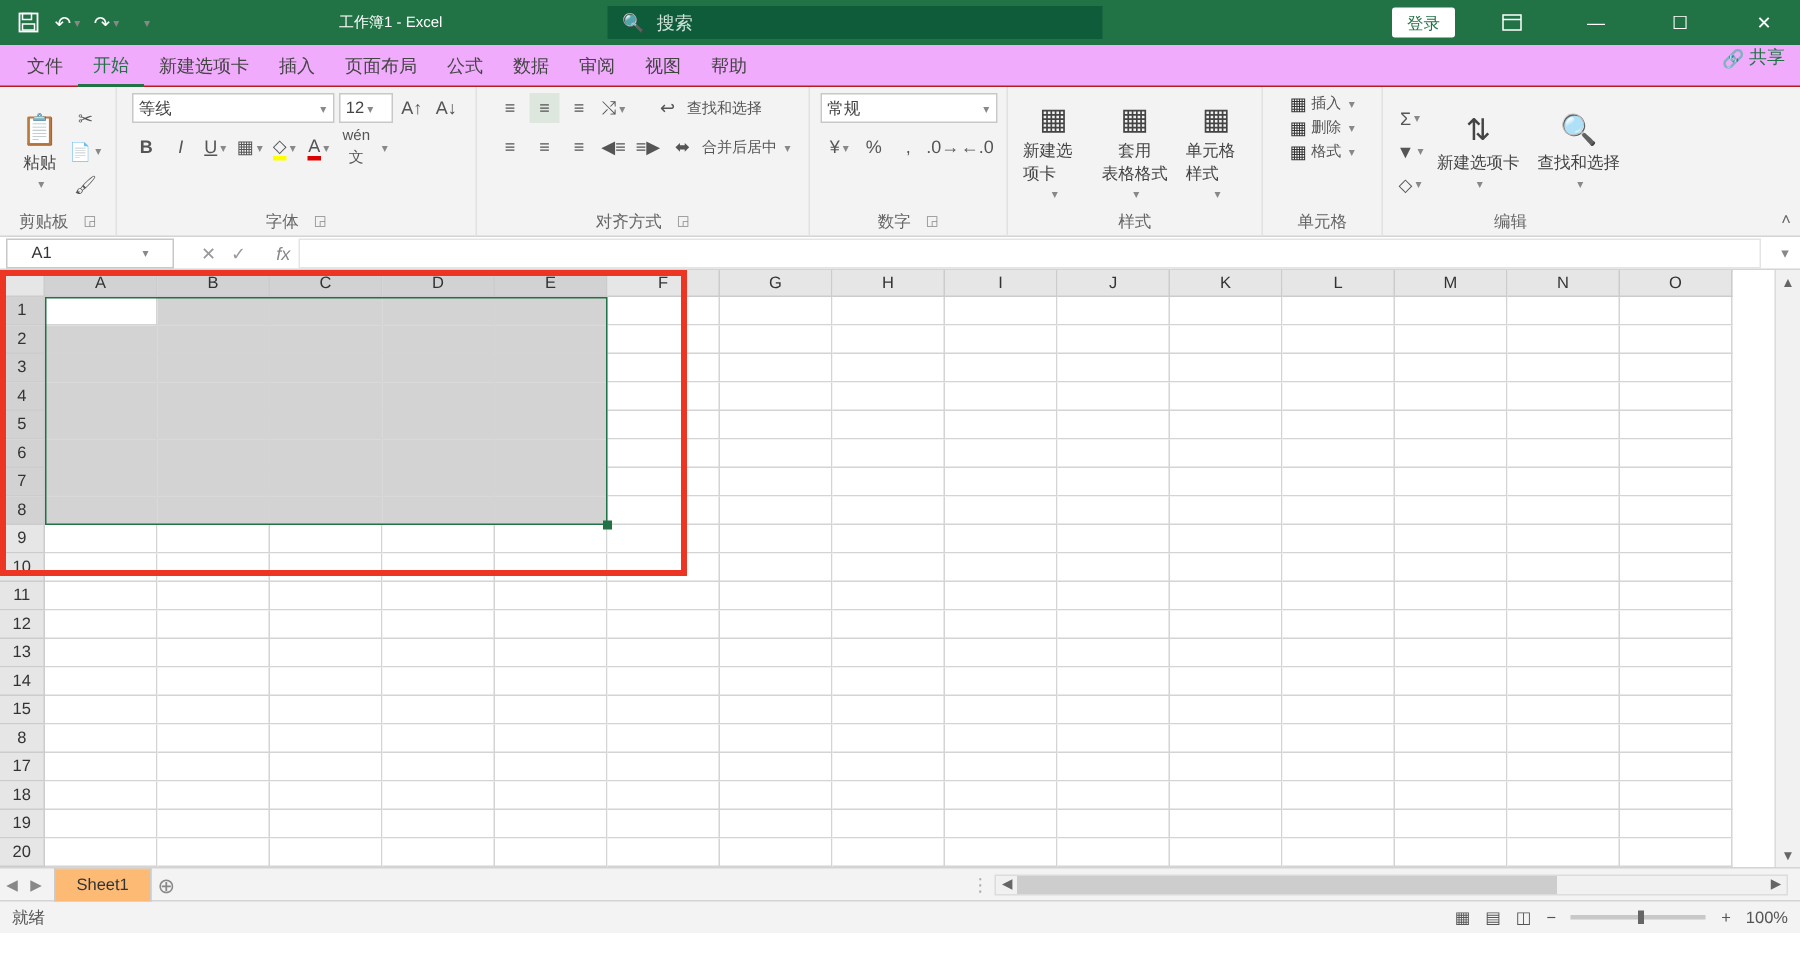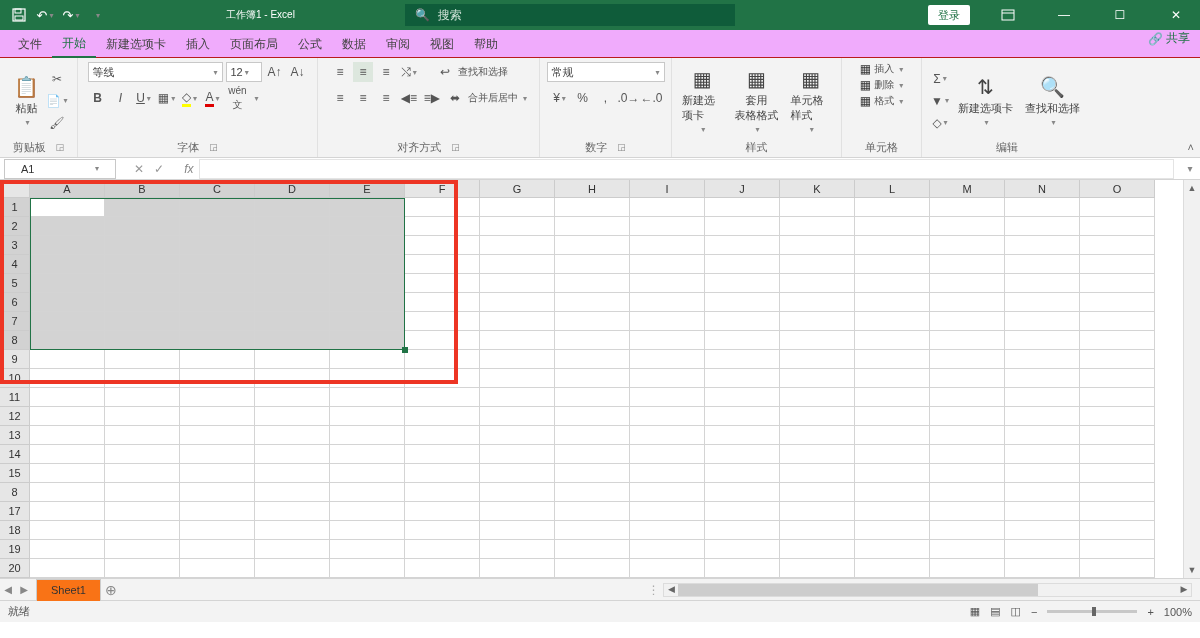--- a/index.html
+++ b/index.html
@@ -49,21 +49,21 @@
 .cell{width:75px;height:19px;border-right:1px solid #d4d4d4;border-bottom:1px solid #d4d4d4;background:#fff;}
 .cell.sel{background:#d3d3d3;}
 .cell.active{background:#fff;}
 .sel-border{position:absolute;border:1px solid #217346;pointer-events:none;}
 .fill-handle{position:absolute;width:6px;height:6px;background:#217346;}
 .redbox{position:absolute;border:4px solid #ed3524;pointer-events:none;}
 .vscroll{position:absolute;right:0;top:0;width:17px;height:100%;background:#f1f1f1;border-left:1px solid #dcdcdc;}
 .vsb-btn{height:16px;display:flex;align-items:center;justify-content:center;font-size:9px;color:#666;}
 .tabs{height:22px;background:#f3f3f3;border-top:1px solid #d4d4d4;display:flex;align-items:center;}
 .tab-nav{width:16px;text-align:center;font-size:10px;color:#888;}
-.sheet-tab{height:22px;padding:0 14px;background:#f97316;border:1px solid #ccc;border-bottom:none;display:flex;align-items:center;font-size:11px;margin-left:4px;}
+.sheet-tab{height:22px;padding:0 14px;background:#fdba74;border:1px solid #ccc;border-bottom:none;display:flex;align-items:center;font-size:11px;margin-left:4px;}
 .add-tab{width:20px;text-align:center;color:#888;font-size:14px;}
 .hscroll{flex:1;margin:0 8px;height:14px;background:#f1f1f1;border:1px solid #dcdcdc;position:relative;}
 .hsb-btn{position:absolute;top:0;width:14px;height:12px;text-align:center;font-size:9px;color:#666;}
 .hsb-thumb{position:absolute;left:14px;top:0;height:12px;background:#cdcdcd;}
 .statusbar{height:22px;background:#f3f3f3;border-top:1px solid #d4d4d4;display:flex;align-items:center;padding:0 8px;font-size:11px;color:#555;}
 .views{margin-left:auto;display:flex;align-items:center;gap:10px;}
 .zoom-slider{width:90px;height:3px;background:#c8c8c8;position:relative;}
 .zoom-thumb{position:absolute;left:45px;top:-3px;width:4px;height:9px;background:#666;}
 svg{display:block;}
 </style>

